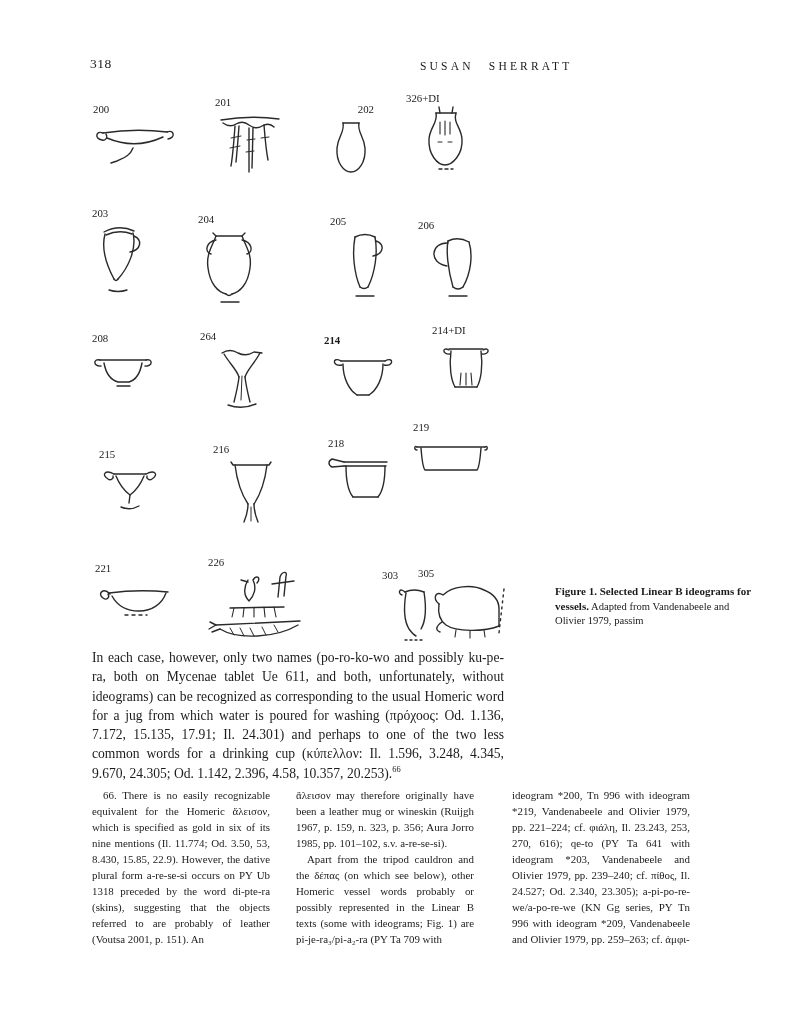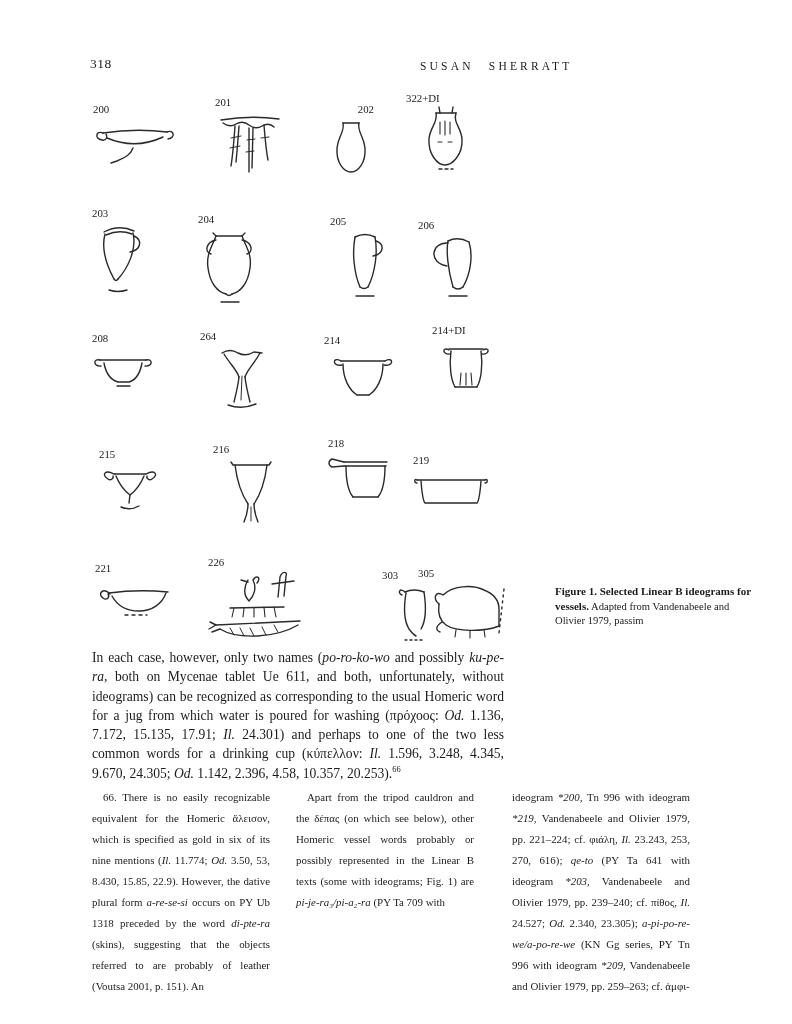--- a/index.html
+++ b/index.html
@@ -2,33 +2,33 @@
 <html><head>
 <meta charset="utf-8">
 <style>
   html,body{margin:0;padding:0;}
   body{
     width:792px;height:1024px;background:#ffffff;position:relative;
     font-family:"Liberation Serif",serif;color:#1b1b1b;
     -webkit-font-smoothing:antialiased;
   }
   .abs{position:absolute;}
-  .it{font-style:italic;}
+  .it{}
   .sup{vertical-align:super;font-size:0.62em;line-height:0;}
   #page-number{left:90px;top:56px;font-size:13.5px;letter-spacing:0.5px;}
   #running-head{left:420px;top:60px;font-size:11.5px;letter-spacing:3.2px;word-spacing:9px;}
   .ideo .lbl{font-size:10.8px;margin:0 0 2px 0;}
   .ideo svg{display:block;}
   #figure-caption{left:511px;top:584px;width:196px;font-size:10.6px;line-height:1.34;margin-left:44px;}
   #figure-caption b{font-size:11px;}
   #body-paragraph{
     left:92px;top:648px;width:412px;
     font-size:13.6px;line-height:19.3px;text-align:justify;
   }
-  .fncol{top:787px;width:178px;font-size:10.9px;line-height:21px;text-align:justify;}
+  .fncol{top:787px;width:178px;font-size:10.9px;line-height:16px;text-align:justify;}
   .fncol p{margin:0;}
   .fncol p.ind{text-indent:11px;}
   #footnote-col-1{left:92px;}
   #footnote-col-2{left:296px;}
   #footnote-col-3{left:512px;}
 </style>
 </head>
 <body>
 
 <div class="abs" id="page-number">318</div>
@@ -63,21 +63,21 @@
 
   <div class="ideo abs" style="left:318px;top:103px;text-align:right;">
     <div class="lbl">202</div>
     <svg width="46" height="62" style="margin-left:10px;" fill="none" stroke="#2a2a2a" stroke-width="1.4" stroke-linecap="round" stroke-linejoin="round">
       <path d="M15 6 L31 6"></path>
       <path d="M15 6 C17 15 10 19 9 31 C8 46 16 55 23 55 C30 55 38 46 37 31 C36 19 29 15 31 6"></path>
     </svg>
   </div>
 
   <div class="ideo abs" style="left:406px;top:92px;">
-    <div class="lbl">322+DI</div>
+    <div class="lbl">326+DI</div>
     <svg width="50" height="72" style="margin-left:15px;" fill="none" stroke="#2a2a2a" stroke-width="1.4" stroke-linecap="round" stroke-linejoin="round">
       <path d="M19 7 L18 1 M31 7 L32 1"></path>
         <path d="M15 7 L35 7"></path>
       <path d="M15 7 C17 17 9 21 8 33 C7 49 17 59 24 59 C31 59 42 49 41 33 C40 21 32 17 35 7"></path>
       <path d="M19 16 L19 28 M24 15 L24 29 M29 16 L29 28" stroke-width="1.1"></path>
       <path d="M17 36 L21 36 M27 36 L31 36" stroke-width="1.1"></path>
       <path d="M18 63 L32 63" stroke-dasharray="3 3"></path>
     </svg>
   </div>
 
@@ -148,21 +148,21 @@
       <path d="M10 9 Q18 4 26 9 Q34 13 42 8 L50 9"></path>
       <path d="M12 10 C18 20 25 26 27 33"></path>
         <path d="M48 9 C42 20 35 26 33 33"></path>
       <path d="M27 33 C26 42 24 50 22 58"></path>
         <path d="M33 33 C34 42 36 50 38 58"></path>
       <path d="M30 32 L29 56" stroke-width="1"></path>
         <path d="M16 61 Q30 66 44 60"></path>
     </svg>
   </div>
 
-  <div class="ideo abs" style="left:324px;top:334px;">
+  <div class="ideo abs" style="left:324px;top:334px;font-weight:bold;">
     <div class="lbl">214</div>
     <svg width="66" height="56" style="margin-left:6px;" fill="none" stroke="#2a2a2a" stroke-width="1.4" stroke-linecap="round" stroke-linejoin="round">
       <path d="M11 13 L55 13"></path>
         <path d="M11 13 C2 8 2 19 12 17"></path>
         <path d="M55 13 C64 8 64 19 54 17"></path>
       <path d="M13 16 C13 30 19 42 27 47"></path>
         <path d="M53 16 C53 30 47 42 39 47"></path>
       <path d="M27 47 L39 47"></path>
     </svg>
   </div>
@@ -209,21 +209,21 @@
     <svg width="66" height="56" fill="none" stroke="#2a2a2a" stroke-width="1.4" stroke-linecap="round" stroke-linejoin="round">
       <path d="M16 11 L4 8 M16 15 L4 16 M4 8 C0 10 0 14 4 16"></path>
       <path d="M16 11 L59 11"></path>
         <path d="M16 15 L58 15"></path>
       <path d="M18 15 C18 28 20 40 25 46"></path>
         <path d="M57 15 C57 28 55 40 50 46"></path>
       <path d="M25 46 L50 46"></path>
     </svg>
   </div>
 
-  <div class="ideo abs" style="left:413px;top:454px;">
+  <div class="ideo abs" style="left:413px;top:421px;">
     <div class="lbl">219</div>
     <svg width="76" height="44" fill="none" stroke="#2a2a2a" stroke-width="1.4" stroke-linecap="round" stroke-linejoin="round">
       <path d="M4 12 L72 12"></path>
         <path d="M4 12 C1 10 1 15 4 15 M72 12 C75 10 75 15 72 15"></path>
       <path d="M8 13 C9 26 10 33 12 35 L64 35 C66 33 67 26 68 13"></path>
     </svg>
   </div>
 
   <div class="ideo abs" style="left:95px;top:562px;">
     <div class="lbl">221</div>
@@ -275,17 +275,18 @@
 
   <div class="abs" id="figure-caption"><b>Figure 1. Selected Linear B ideograms for vessels.</b><span> Adapted from Vandenabeele and Olivier 1979, passim</span></div>
 </div>
 
 <div class="abs" id="body-paragraph"><span>In each case, however, only two names (</span><span class="it">po-ro-ko-wo</span><span> and possibly </span><span class="it">ku-pe-ra</span><span>, both on Mycenae tablet Ue 611, and both, unfortunately, without ideograms) can be recognized as corresponding to the usual Homeric word for a jug from which water is poured for washing (πρόχοος: </span><span class="it">Od.</span><span> 1.136, 7.172, 15.135, 17.91; </span><span class="it">Il.</span><span> 24.301) and perhaps to one of the two less common words for a drinking cup (κύπελλον: </span><span class="it">Il.</span><span> 1.596, 3.248, 4.345, 9.670, 24.305; </span><span class="it">Od.</span><span> 1.142, 2.396, 4.58, 10.357, 20.253).</span><span class="sup">66</span></div>
 
 <div class="abs fncol" id="footnote-col-1">
   <p class="ind"><span>66. There is no easily recognizable equivalent for the Homeric ἄλεισον, which is specified as gold in six of its nine mentions (</span><span class="it">Il.</span><span> 11.774; </span><span class="it">Od.</span><span> 3.50, 53, 8.430, 15.85, 22.9). However, the dative plural form </span><span class="it">a-re-se-si</span><span> occurs on PY Ub 1318 preceded by the word </span><span class="it">di-pte-ra</span><span> (skins), suggesting that the objects referred to are probably of leather (Voutsa 2001, p. 151). An</span></p>
 </div>
 <div class="abs fncol" id="footnote-col-2">
+  <p><span>ἄλεισον may therefore originally have been a leather mug or wineskin (Ruijgh 1967, p. 159, n. 323, p. 356; Aura Jorro 1985, pp. 101–102, s.v. </span><span class="it">a-re-se-si</span><span>).</span></p>
   <p class="ind"><span>Apart from the tripod cauldron and the δέπας (on which see below), other Homeric vessel words probably or possibly represented in the Linear B texts (some with ideograms; Fig. 1) are </span><span class="it">pi-je-ra₃/pi-a₂-ra</span><span> (PY Ta 709 with</span></p>
 </div>
 <div class="abs fncol" id="footnote-col-3">
   <p><span>ideogram </span><span class="it">*200,</span><span> Tn 996 with ideogram </span><span class="it">*219,</span><span> Vandenabeele and Olivier 1979, pp. 221–224; cf. φιάλη, </span><span class="it">Il.</span><span> 23.243, 253, 270, 616); </span><span class="it">qe-to</span><span> (PY Ta 641 with ideogram </span><span class="it">*203,</span><span> Vandenabeele and Olivier 1979, pp. 239–240; cf. πίθος, </span><span class="it">Il.</span><span> 24.527; </span><span class="it">Od.</span><span> 2.340, 23.305); </span><span class="it">a-pi-po-re-we/a-po-re-we</span><span> (KN Gg series, PY Tn 996 with ideogram </span><span class="it">*209,</span><span> Vandenabeele and Olivier 1979, pp. 259–263; cf. ἀμφι-</span></p>
 </div>
 
 </body></html>

